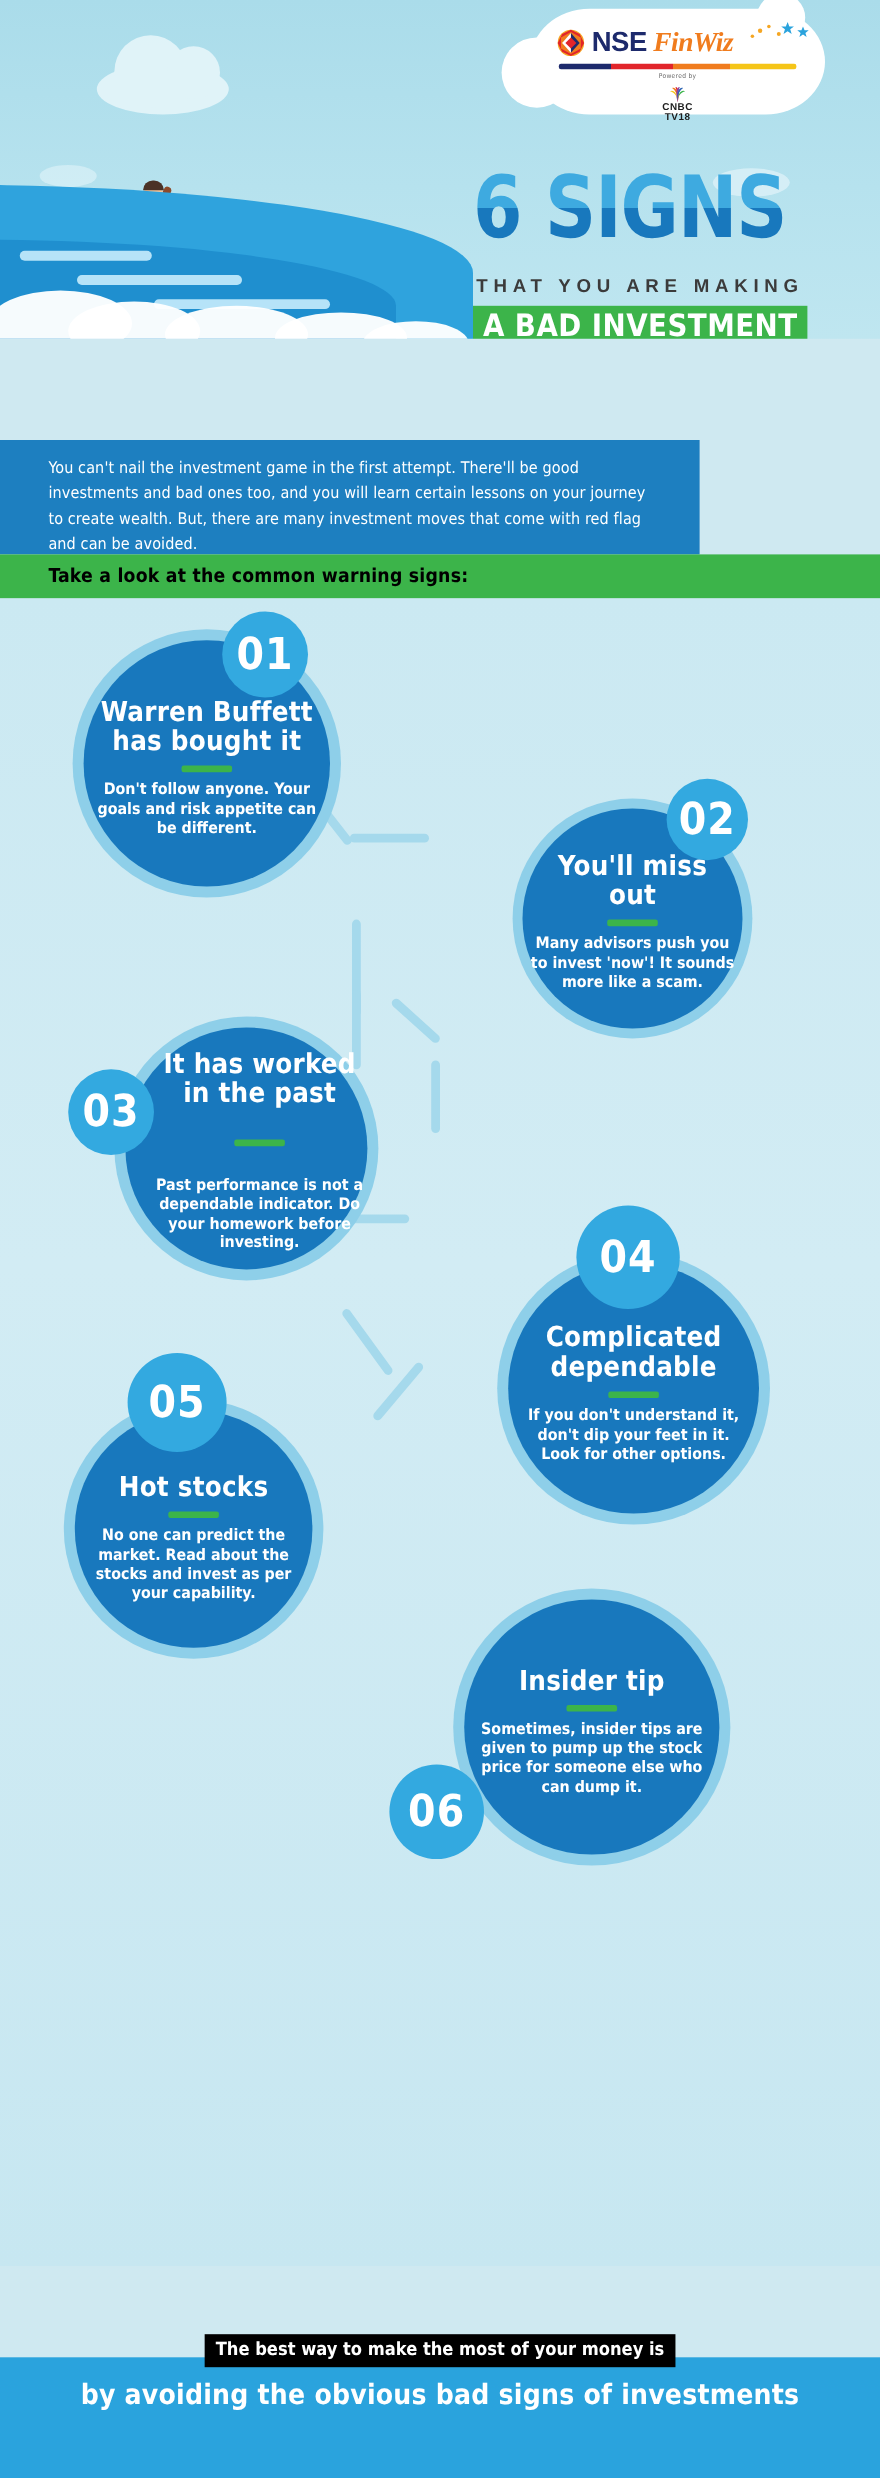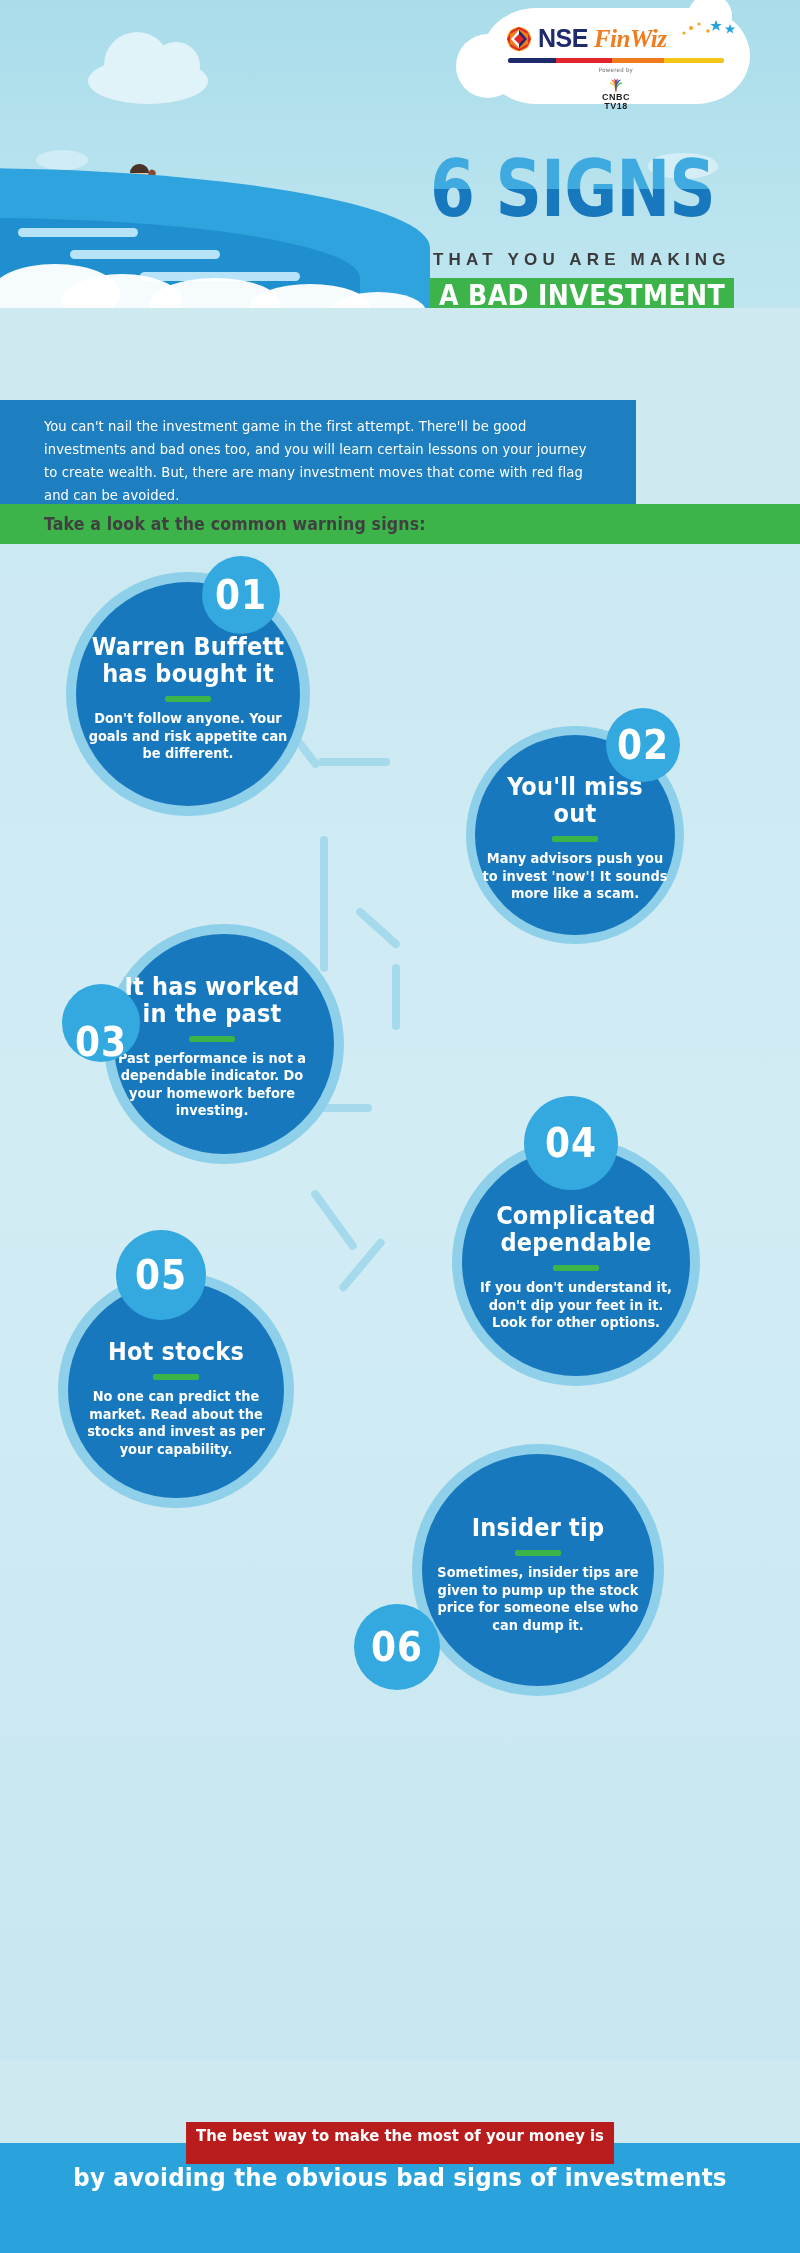--- a/index.html
+++ b/index.html
@@ -76,21 +76,21 @@
 
   
   .intro { position:absolute; left:0; top:400px; width:636px; height:104px; background:#1d7fc0;
            padding:14px 40px 0 44px; }
   .intro p { color:#ffffff; font-size:14.6px; line-height:23px; letter-spacing:.1px;
              font-family:"DejaVu Sans Condensed","Liberation Sans Narrow","Liberation Sans",sans-serif;}
 
   
   .greenband { position:absolute; left:0; top:504px; width:800px; height:40px; background:#3cb44a;
                display:flex; align-items:center; padding-left:44px; }
-  .greenband span { color:#404040; font-size:17.5px; font-weight:bold; letter-spacing:.2px;
+  .greenband span { color:#000000; font-size:17.5px; font-weight:bold; letter-spacing:.2px;
                font-family:"DejaVu Sans Condensed","Liberation Sans Narrow","Liberation Sans",sans-serif;}
 
   
   .body-area { position:absolute; left:0; top:544px; width:800px; height:1516px;
                background:linear-gradient(180deg,#cbe9f2 0%, #d2ecf4 40%, #c7e7f1 100%); overflow:hidden; }
   .connector { position:absolute; background:#a5d9ec; border-radius:6px; z-index:1; }
 
   .node { position:absolute; z-index:2; }
   .ring  { position:absolute; left:0; top:0; border-radius:50%; background:#8ecfe9; }
   .disc  { position:absolute; border-radius:50%; background:#1878bd; }
@@ -103,21 +103,21 @@
              font-family:"DejaVu Sans Condensed","Liberation Sans Narrow","Liberation Sans",sans-serif;}
   .badge { position:absolute; border-radius:50%; background:#33a9e0; display:flex;
            align-items:center; justify-content:center; z-index:4; }
   .badge span { color:#ffffff; font-size:40px; font-weight:bold; letter-spacing:1px; line-height:40px;
            font-family:"DejaVu Sans Condensed","Liberation Sans Narrow","Liberation Sans",sans-serif;}
 
   
   .footer { position:absolute; left:0; top:2060px; width:800px; height:193px; background:#cfe9f1; }
   .footer-blue { position:absolute; left:0; top:83px; width:800px; height:110px; background:#2aa3dd; }
   .foot-green { position:absolute; left:50%; transform:translateX(-50%); top:62px;
-                background:#b91c1c; color:#ffffff; padding:4px 10px 19px 10px; font-size:16.5px;
+                background:#000000; color:#ffffff; padding:4px 10px 7px 10px; font-size:16.5px;
                 font-weight:bold; white-space:nowrap;
                 font-family:"DejaVu Sans Condensed","Liberation Sans Narrow","Liberation Sans",sans-serif; z-index:3;}
   .foot-main { position:absolute; left:0; top:102px; width:800px; text-align:center; color:#ffffff;
                font-size:25.5px; font-weight:bold; letter-spacing:.2px; z-index:3;
                font-family:"DejaVu Sans Condensed","Liberation Sans Narrow","Liberation Sans",sans-serif;}
 </style>
 </head>
 <body>
 
 <div class="page">
@@ -258,26 +258,26 @@
         <div class="c-body">Many advisors push you to invest 'now'! It sounds more like a scam.</div>
       </div>
       <div class="badge" style="left:140px;top:-18px;width:74px;height:74px;">
         <span>02</span>
       </div>
     </div>
 
     <div class="node" style="left:104px;top:380px;width:240px;height:240px;">
       <div class="ring" style="width:240px;height:240px;"></div>
       <div class="disc" style="left:10px;top:10px;width:220px;height:220px;"></div>
-      <div class="content" style="left:8px;top:26px;width:200px;height:192px;">
+      <div class="content" style="left:32px;top:26px;width:200px;height:192px;gap:20px;">
         <div class="c-title">It has worked in the past</div>
         <div class="c-rule"></div>
         <div class="c-body">Past performance is not a dependable indicator. Do your homework before investing.</div>
       </div>
-      <div class="badge" style="left:-42px;top:60px;width:78px;height:78px;align-items:flex-end;">
+      <div class="badge" style="left:-42px;top:48px;width:78px;height:78px;">
         <span>03</span>
       </div>
     </div>
 
     <div class="node" style="left:452px;top:594px;width:248px;height:248px;">
       <div class="ring" style="width:248px;height:248px;"></div>
       <div class="disc" style="left:10px;top:10px;width:228px;height:228px;"></div>
       <div class="content" style="left:20px;top:36px;width:208px;height:186px;">
         <div class="c-title">Complicated dependable</div>
         <div class="c-rule"></div>

